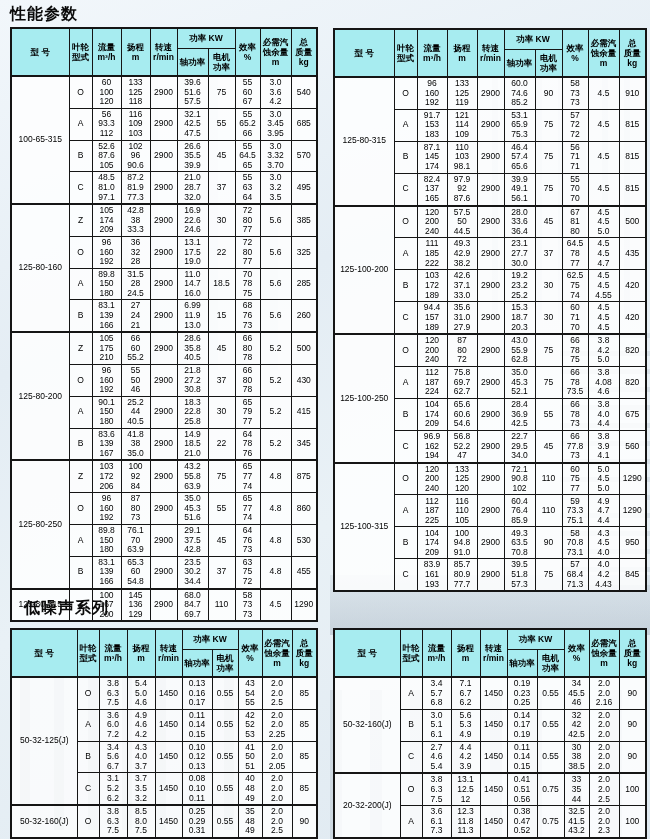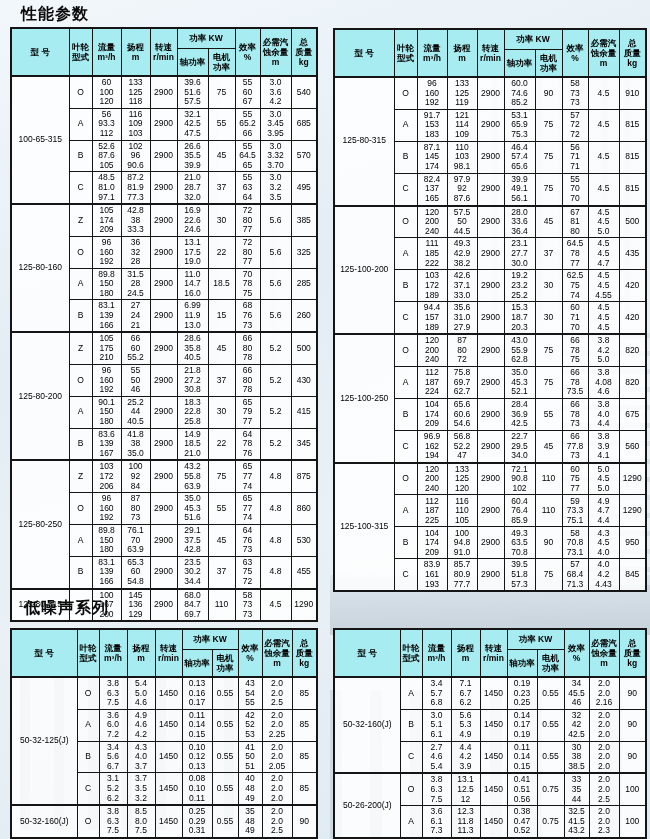--- a/index.html
+++ b/index.html
@@ -15,21 +15,21 @@
   .wm-c{left:20px;top:630px;width:220px;height:200px;
         background:repeating-linear-gradient(90deg,rgba(70,90,110,.20) 0 10px,rgba(90,110,130,.08) 10px 34px);}
   .wm-d{left:120px;top:70px;width:180px;height:300px;
         background:repeating-linear-gradient(90deg,rgba(140,160,180,.08) 0 8px,rgba(0,0,0,0) 8px 30px);}
   .wm-e{left:560px;top:330px;width:90px;height:260px;
         background:repeating-linear-gradient(0deg,rgba(100,120,140,.12) 0 5px,rgba(0,0,0,0) 5px 18px);}
   .wm-f{left:330px;top:690px;width:320px;height:149px;
         background:repeating-linear-gradient(90deg,rgba(80,100,120,.14) 0 12px,rgba(0,0,0,0) 12px 40px);}
 
   .sec-title{position:absolute;margin:0;font-size:16px;font-weight:bold;color:#0a0a0a;letter-spacing:1px;}
-  #title-perf{left:10px;top:4px;margin-left:11px;}
+  #title-perf{left:10px;top:4px;}
   #title-noise{left:24px;top:598px;}
 
   table.spec{position:absolute;border-collapse:collapse;table-layout:fixed;
              border:2px solid #151515;}
   #t0{left:10px;top:27px;width:306px;}
   #t1{left:333px;top:28px;width:312px;}
   #t2{left:10px;top:628px;width:306px;}
   #t3{left:333px;top:628px;width:312px;}
   table.spec th,table.spec td{border:1px solid #151515;text-align:center;vertical-align:middle;
              padding:1px 0;white-space:pre-line;}
@@ -1059,21 +1059,21 @@
           <td>0.55</td>
           <td>30
 38
 38.5</td>
           <td>2.0
 2.0
 2.0</td>
           <td>90</td>
         </tr>
         <tr class="group-start">
-          <td rowspan="2">50-26-200(J)</td>
+          <td rowspan="2">20-32-200(J)</td>
           <td>O</td>
           <td>3.8
 6.3
 7.5</td>
           <td>13.1
 12.5
 12</td>
           <td>1450</td>
           <td>0.41
 0.51

